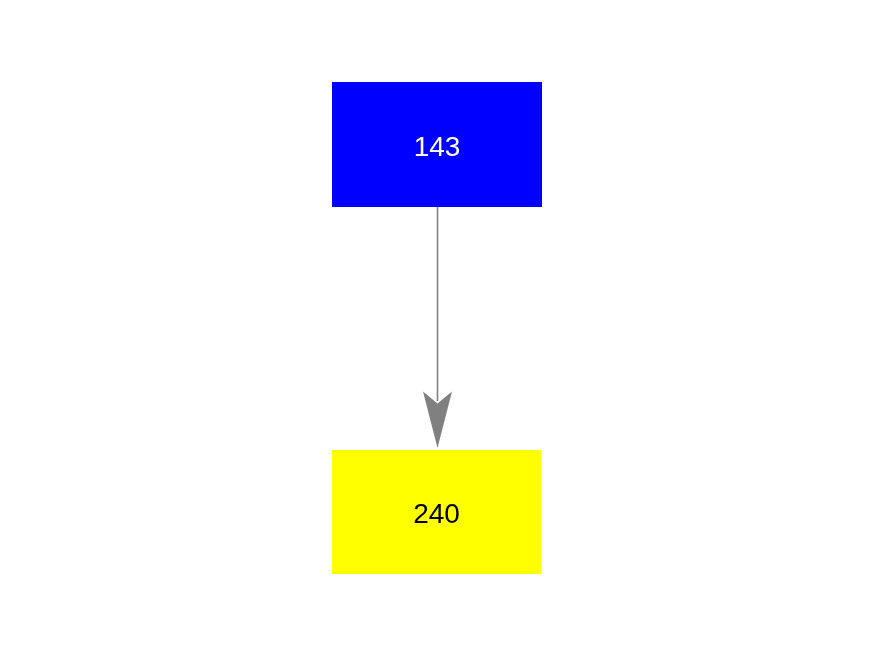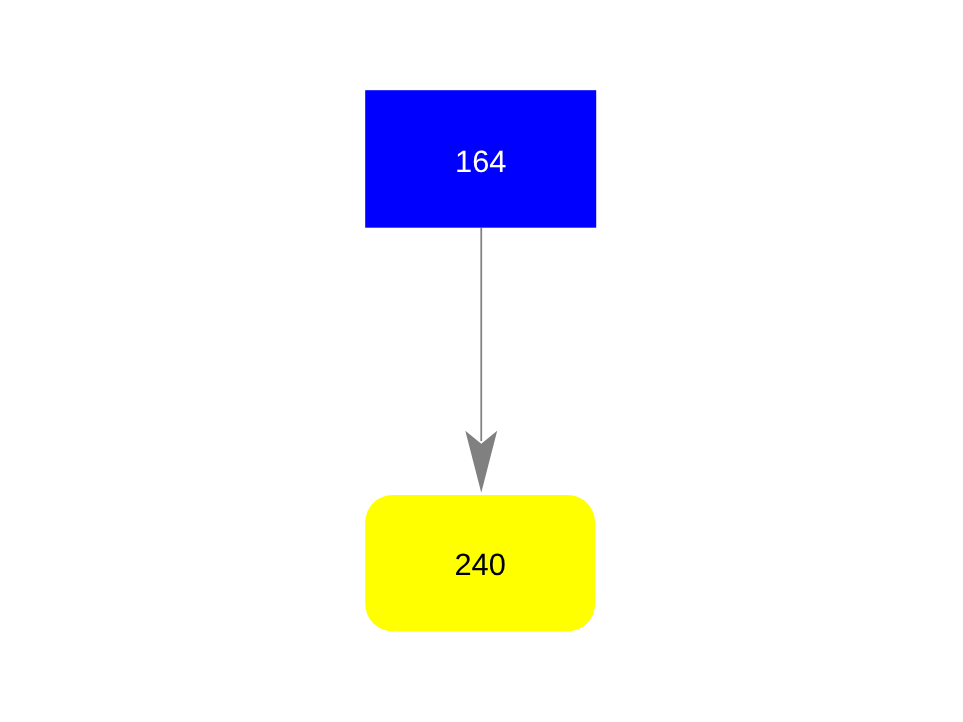--- a/index.html
+++ b/index.html
@@ -34,38 +34,37 @@
     left: 332px;
     top: 82px;
     width: 210px;
     height: 125px;
   }
   .node-bottom {
     left: 332px;
     top: 450px;
     width: 209px;
     height: 124px;
-    border-radius: 25px;
   }
   .node-label {
     
     transform: translateY(2px);
   }
 </style>
 </head>
 <body>
 
 <div class="canvas" style="background-color: rgb(255, 255, 255);">
 
   <svg class="edge-layer" width="875" height="656" viewBox="0 0 875 656" xmlns="http://www.w3.org/2000/svg">
     <line x1="437.5" y1="207" x2="437.5" y2="401" stroke-width="1.6" style="stroke: rgb(128, 128, 128);"></line>
     <polygon points="423,391.5 437.5,403.5 452,391.5 437.5,448" style="fill: rgb(128, 128, 128);"></polygon>
   </svg>
 
   <div class="node node-top" style="background-color: rgb(0, 0, 255); color: rgb(255, 255, 255);">
-    <span class="node-label">164</span>
+    <span class="node-label">143</span>
   </div>
 
   <div class="node node-bottom" style="background-color: rgb(255, 255, 0); color: rgb(0, 0, 0);">
     <span class="node-label">240</span>
   </div>
 
 </div>
 
 </body></html>

